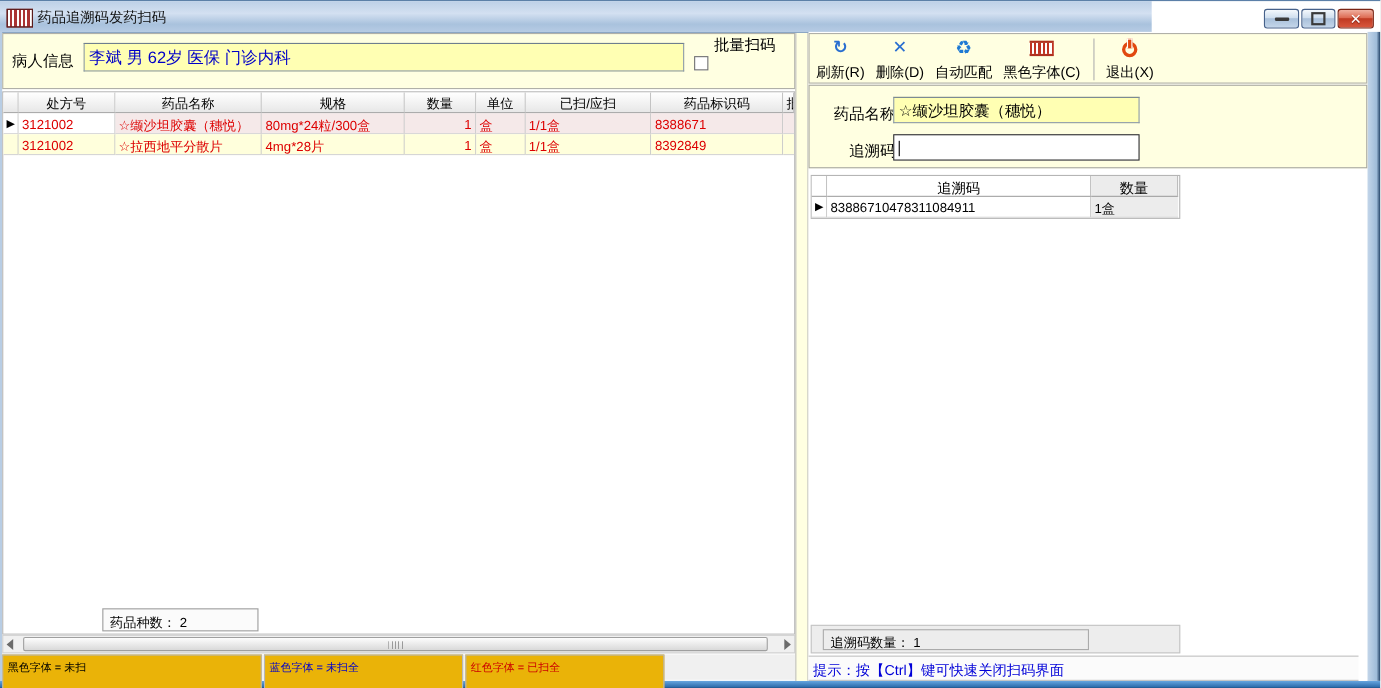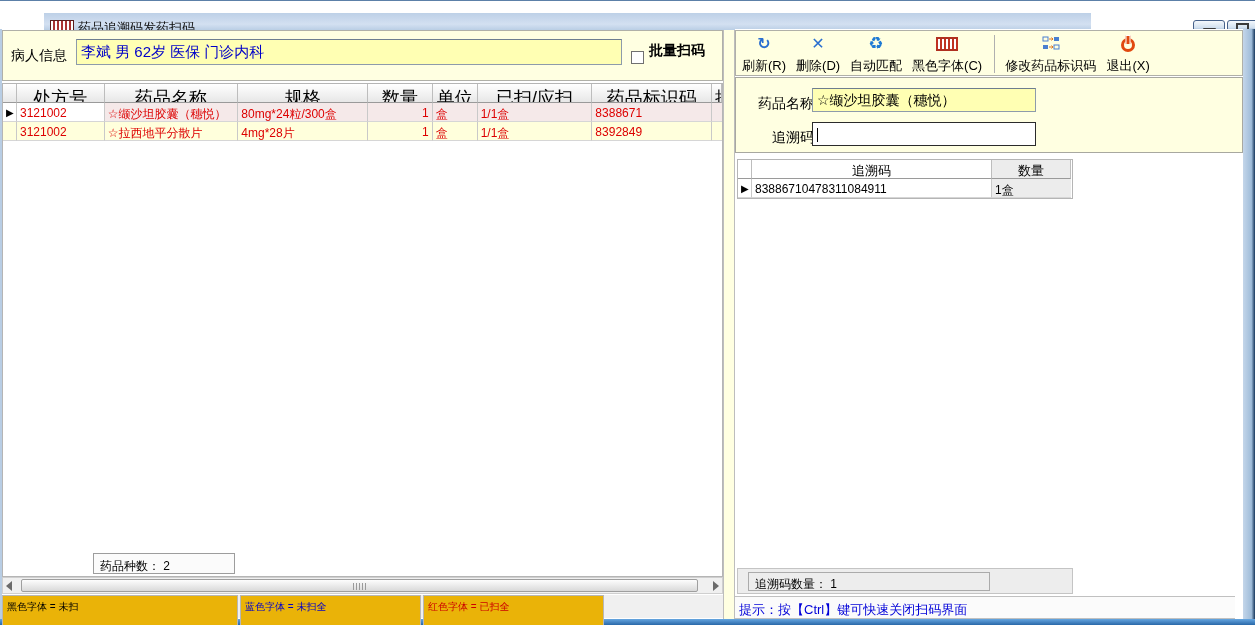--- a/index.html
+++ b/index.html
@@ -2,23 +2,23 @@
 <html><head>
 <meta charset="utf-8">
 <style>
   html,body{margin:0;padding:0;background:#e8e8e8;}
   #window{
     position:relative;width:1255px;height:625px;overflow:hidden;
     font-family:"Liberation Sans","DejaVu Sans",sans-serif;
     background:#ffffff;border-top:1px solid #5c80a8;
   }
   
-  .titlebar{position:absolute;left:0;top:12px;width:1047px;height:28px;
+  .titlebar{position:absolute;left:0;top:0;width:1047px;height:28px;
     background:linear-gradient(180deg,#bdd0e7 0%,#d3e0f1 40%,#a9c2dd 75%,#b6cbe4 100%);
-    border-bottom:1px solid #8ba6c4;margin-left:44px;}
+    border-bottom:1px solid #8ba6c4;}
   .title-icon{position:absolute;left:6px;top:7px;width:22px;height:15px;background:#8c2f2f;
     border:1px solid #5a1c1c;
     background-image:repeating-linear-gradient(90deg,#fff 0 2px,#a33 2px 4px);}
   .title-text{position:absolute;left:34px;top:6px;font-size:13px;color:#101010;white-space:nowrap;}
   .winbtn{position:absolute;top:7px;height:18px;border:1px solid #46618a;border-radius:3px;
     background:linear-gradient(180deg,#f4f8fc 0%,#cfdeee 45%,#a9c0da 50%,#c4d6ea 100%);
     display:flex;align-items:center;justify-content:center;box-sizing:border-box;}
   .winbtn.min{left:1149px;width:32px;}
   .winbtn.max{left:1183px;width:31px;}
   .winbtn.close{left:1216px;width:33px;
@@ -35,29 +35,29 @@
 
   
   .patient-panel{position:absolute;left:2px;top:29px;width:721px;height:51px;
     background:#ffffe1;border:1px solid #b0b0a8;box-sizing:border-box;}
   .patient-label{position:absolute;left:8px;top:16px;font-size:14px;color:#000;font-family:Liberation Mono, monospace;}
   .patient-input{position:absolute;left:73px;top:8px;width:546px;height:26px;box-sizing:border-box;
     background:#ffffb3;border:1px solid #8d9bab;border-top-color:#6e7e8f;
     font-size:15px;color:#0000c8;padding:3px 0 0 4px;white-space:nowrap;overflow:hidden;}
   .batch-box{position:absolute;left:628px;top:20px;width:13px;height:13px;background:#fff;
     border:1px solid #707070;box-sizing:border-box;}
-  .batch-label{position:absolute;left:646px;top:11px;font-size:14px;color:#000;font-weight:bold;}
+  .batch-label{position:absolute;left:646px;top:1px;font-size:14px;color:#000;}
 
   .left-grid{position:absolute;left:2px;top:82px;width:721px;height:494px;background:#fff;
     border:1px solid #b5b5b5;box-sizing:border-box;overflow:hidden;}
   .trow{display:flex;height:19px;}
   .tcell{box-sizing:border-box;border-right:1px solid #c9c9c9;border-bottom:1px solid #d6d6d6;
     font-size:12px;padding:3px 3px 0 3px;white-space:nowrap;overflow:hidden;}
   .thead .tcell{background:linear-gradient(180deg,#ffffff,#e7e7e7);text-align:center;
-    border-right:1px solid #bdbdbd;border-bottom:1px solid #9a9a9a;color:#000;padding-top:2px;font-size:18px;}
+    border-right:1px solid #bdbdbd;border-bottom:1px solid #9a9a9a;color:#000;padding-top:2px;font-size:12px;}
   .c0{width:14px;}.c1{width:88px;}.c2{width:134px;}.c3{width:130px;}
   .c4{width:65px;text-align:right;}.c5{width:45px;}.c6{width:115px;}.c7{width:120px;}.c8{width:10px;border-right:none;}
   .thead .c4{text-align:center;}
   .red{color:#dd0000;}
   .rowsel .tcell{background:#f5e9e9;}
   .rowsel .c0,.rowsel .c1{background:#ffffff;}
   .rowalt .tcell{background:#ffffdc;}
   .ptr{font-size:10px;color:#000;padding-top:4px;text-align:center;}
 
   .drug-count{position:absolute;left:93px;top:552px;width:142px;height:21px;box-sizing:border-box;
@@ -231,33 +231,20 @@
       </div>
       <div class="tbtn">
         <div class="ticon">
             <div class="barcode-icon"></div>
           </div>
         <div class="tlabel">黑色字体(C)</div>
       </div>
       <div class="tb-sep"></div>
       <div class="tbtn">
         <div class="ticon">
-          <svg width="18" height="16" viewBox="0 0 18 16">
-            <rect x="1" y="1" width="5" height="4" fill="none" stroke="#4a7fd0"></rect>
-            <rect x="12" y="1" width="5" height="4" fill="#4a7fd0"></rect>
-            <path d="M7 3 L11 3 M9.5 1.5 L11 3 L9.5 4.5" stroke="#e07820" fill="none"></path>
-            <rect x="1" y="9" width="5" height="4" fill="#4a7fd0"></rect>
-            <rect x="12" y="9" width="5" height="4" fill="none" stroke="#4a7fd0"></rect>
-            <path d="M7 11 L11 11 M9.5 9.5 L11 11 L9.5 12.5" stroke="#e07820" fill="none"></path>
-          </svg>
-        </div>
-        <div class="tlabel">修改药品标识码</div>
-      </div>
-      <div class="tbtn">
-        <div class="ticon">
             <div class="power-icon"></div>
           </div>
         <div class="tlabel">退出(X)</div>
       </div>
     </div>
 
     <div class="fields-panel">
       <div class="f-label f-name-label">药品名称</div>
       <div class="f-input f-name-input">☆缬沙坦胶囊（穗悦）</div>
       <div class="f-label f-trace-label">追溯码</div>

